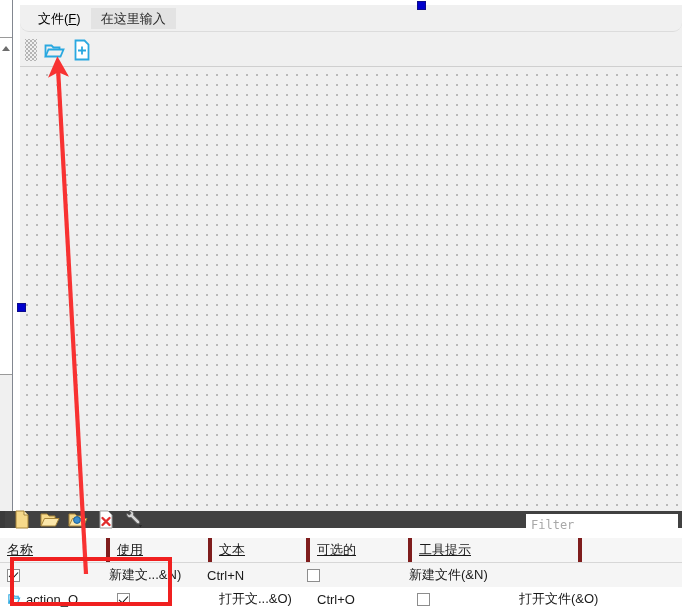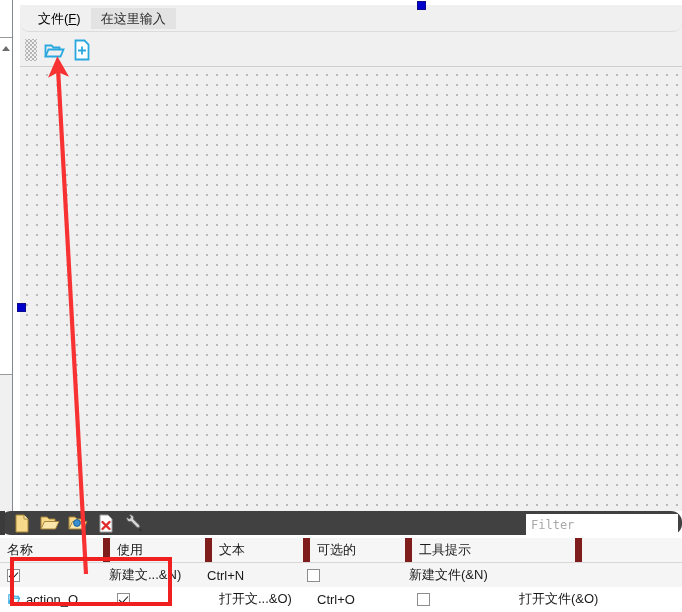--- a/index.html
+++ b/index.html
@@ -153,27 +153,26 @@
   
   #action-dock {
     position: absolute;
     left: 0; bottom: 0;
     width: 682px; height: 101px;
     background: #ffffff;
   }
   #action-toolbar {
     position: absolute;
     left: 0; top: 0;
-    width: 100%; height: 24px;
+    width: 100%; height: 17px;
     background: #414141;
     box-sizing: border-box;
     display: flex;
     align-items: center;
     padding-left: 10px;
-    border-radius: 11px;
   }
   #action-toolbar .sep-left {
     position: absolute;
     left: 0; top: 0;
     width: 5px; height: 100%;
     background: #3b3b3b;
   }
   .atb-btn {
     width: 24px; height: 24px;
     display: flex;
@@ -212,26 +211,27 @@
     box-sizing: border-box;
   }
   #tbl-head {
     background: #f6f6f6;
     border-bottom: 1px solid #d7d7d7;
     height: 25px;
   }
   #tbl-head .cell {
     font-size: 13px;
     color: #1a1a1a;
-    border-right: 7px solid #7f1d1d;
+    border-right: 4px solid #7f1d1d;
     display: flex;
     align-items: center;
     padding-left: 7px;
     box-sizing: border-box;
     height: 100%;
+    text-decoration: underline;
   }
   .tbl-body-row .cell {
     font-size: 13px;
     color: #1a1a1a;
     display: flex;
     align-items: center;
     padding-left: 7px;
     box-sizing: border-box;
     height: 100%;
     overflow: hidden;

